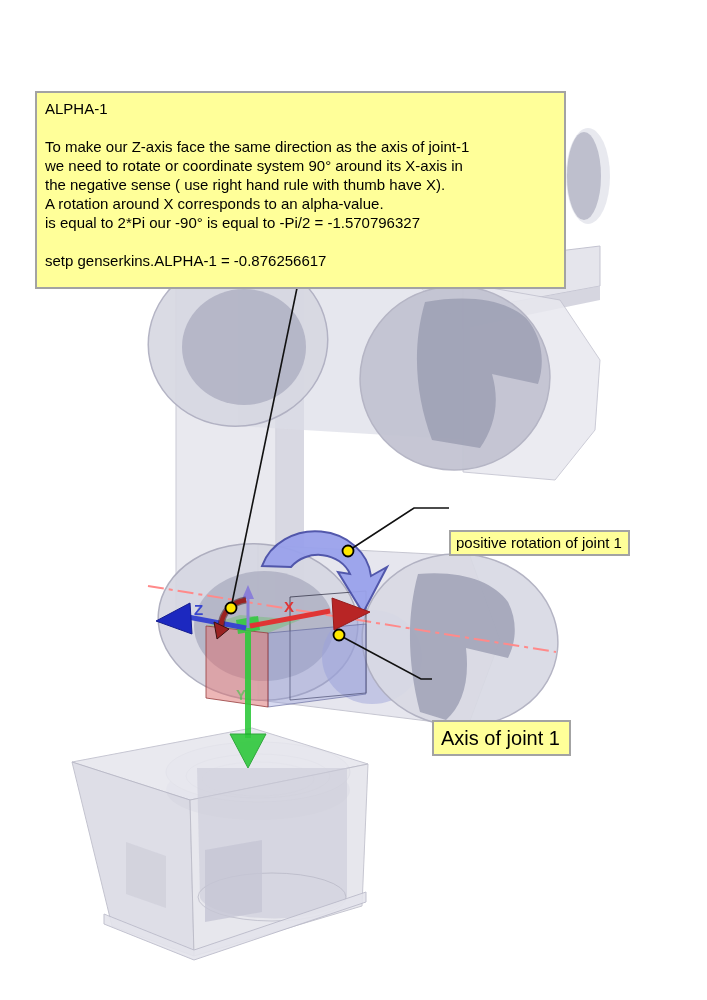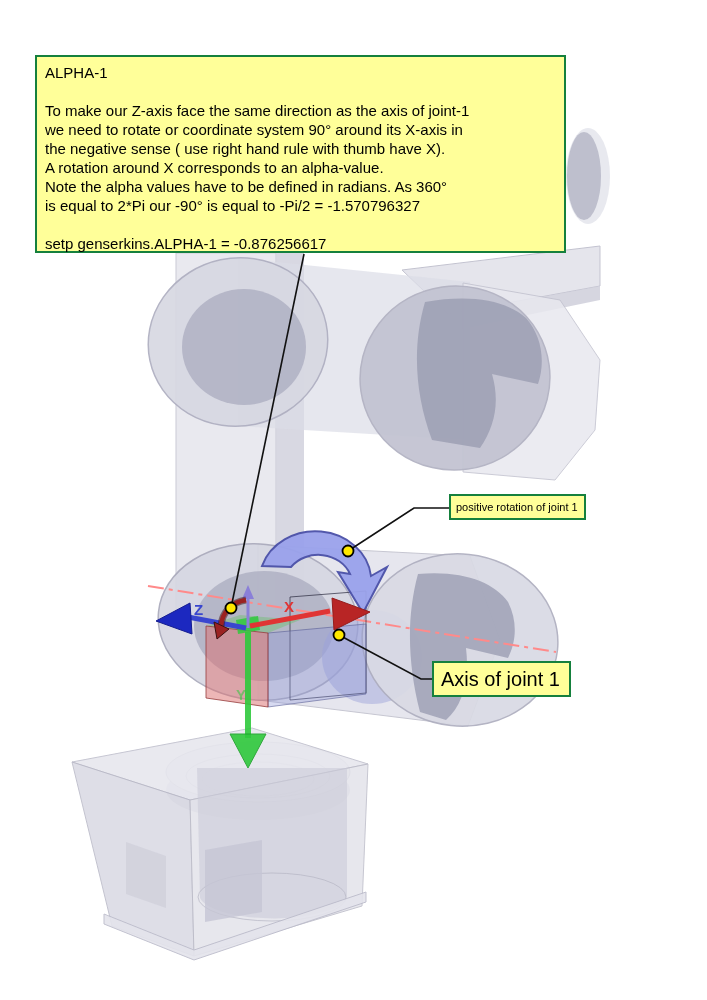--- a/index.html
+++ b/index.html
@@ -2,34 +2,34 @@
 <html><head>
 <meta charset="utf-8">
 <style>
   html,body{margin:0;padding:0;background:#ffffff;}
   .canvas{
     position:relative;width:707px;height:1000px;background:#ffffff;overflow:hidden;
     font-family:"Liberation Sans", sans-serif;color:#000;
   }
   .canvas svg{position:absolute;left:0;top:0;}
   .callout{
-    position:absolute;background:#ffff99;border:2px solid #15803d;box-sizing:border-box;
-    white-space:nowrap;z-index:3;
+    position:absolute;background:#ffff99;border:2px solid #a3a3a3;box-sizing:border-box;
+    white-space:nowrap;z-index:3;margin-top:36px;
   }
   .alpha-box{
     left:35px;top:55px;width:531px;height:198px;
     font-size:15px;line-height:19px;padding:6px 6px 0 8px;
   }
   .ab-line{height:19px;white-space:nowrap;}
   .callout-positive{
     left:449px;top:494px;height:26px;
-    font-size:11px;line-height:22px;padding:0 6px 0 5px;
+    font-size:15px;line-height:22px;padding:0 6px 0 5px;
   }
   .callout-axis{
-    left:432px;top:661px;height:36px;
+    left:432px;top:684px;height:36px;
     font-size:20px;line-height:32px;padding:0 9px 0 7px;
   }
   .axis-label{font-family:"Liberation Sans",sans-serif;font-weight:bold;font-size:15px;}
 </style>
 </head>
 <body>
 
 <div class="canvas">
 
   <svg width="707" height="1000" viewBox="0 0 707 1000">
@@ -129,21 +129,20 @@
     </g>
   </svg>
 
   <div class="callout alpha-box">
     <div class="ab-line">ALPHA-1</div>
     <div class="ab-line"></div>
     <div class="ab-line">To make our Z-axis face the same direction as the axis of joint-1</div>
     <div class="ab-line">we need to rotate or coordinate system 90°  around its X-axis in</div>
     <div class="ab-line">the negative sense ( use right hand rule with thumb have X).</div>
     <div class="ab-line">A rotation around X corresponds to an alpha-value.</div>
-    <div class="ab-line">Note the alpha values have to be defined in radians. As 360°</div>
     <div class="ab-line">is equal to 2*Pi our -90° is equal to -Pi/2 = -1.570796327</div>
     <div class="ab-line"></div>
     <div class="ab-line">setp genserkins.ALPHA-1 =  -0.876256617</div>
   </div>
 
   <div class="callout callout-positive">positive rotation of joint 1</div>
   <div class="callout callout-axis">Axis of joint 1</div>
 
 </div>
 

